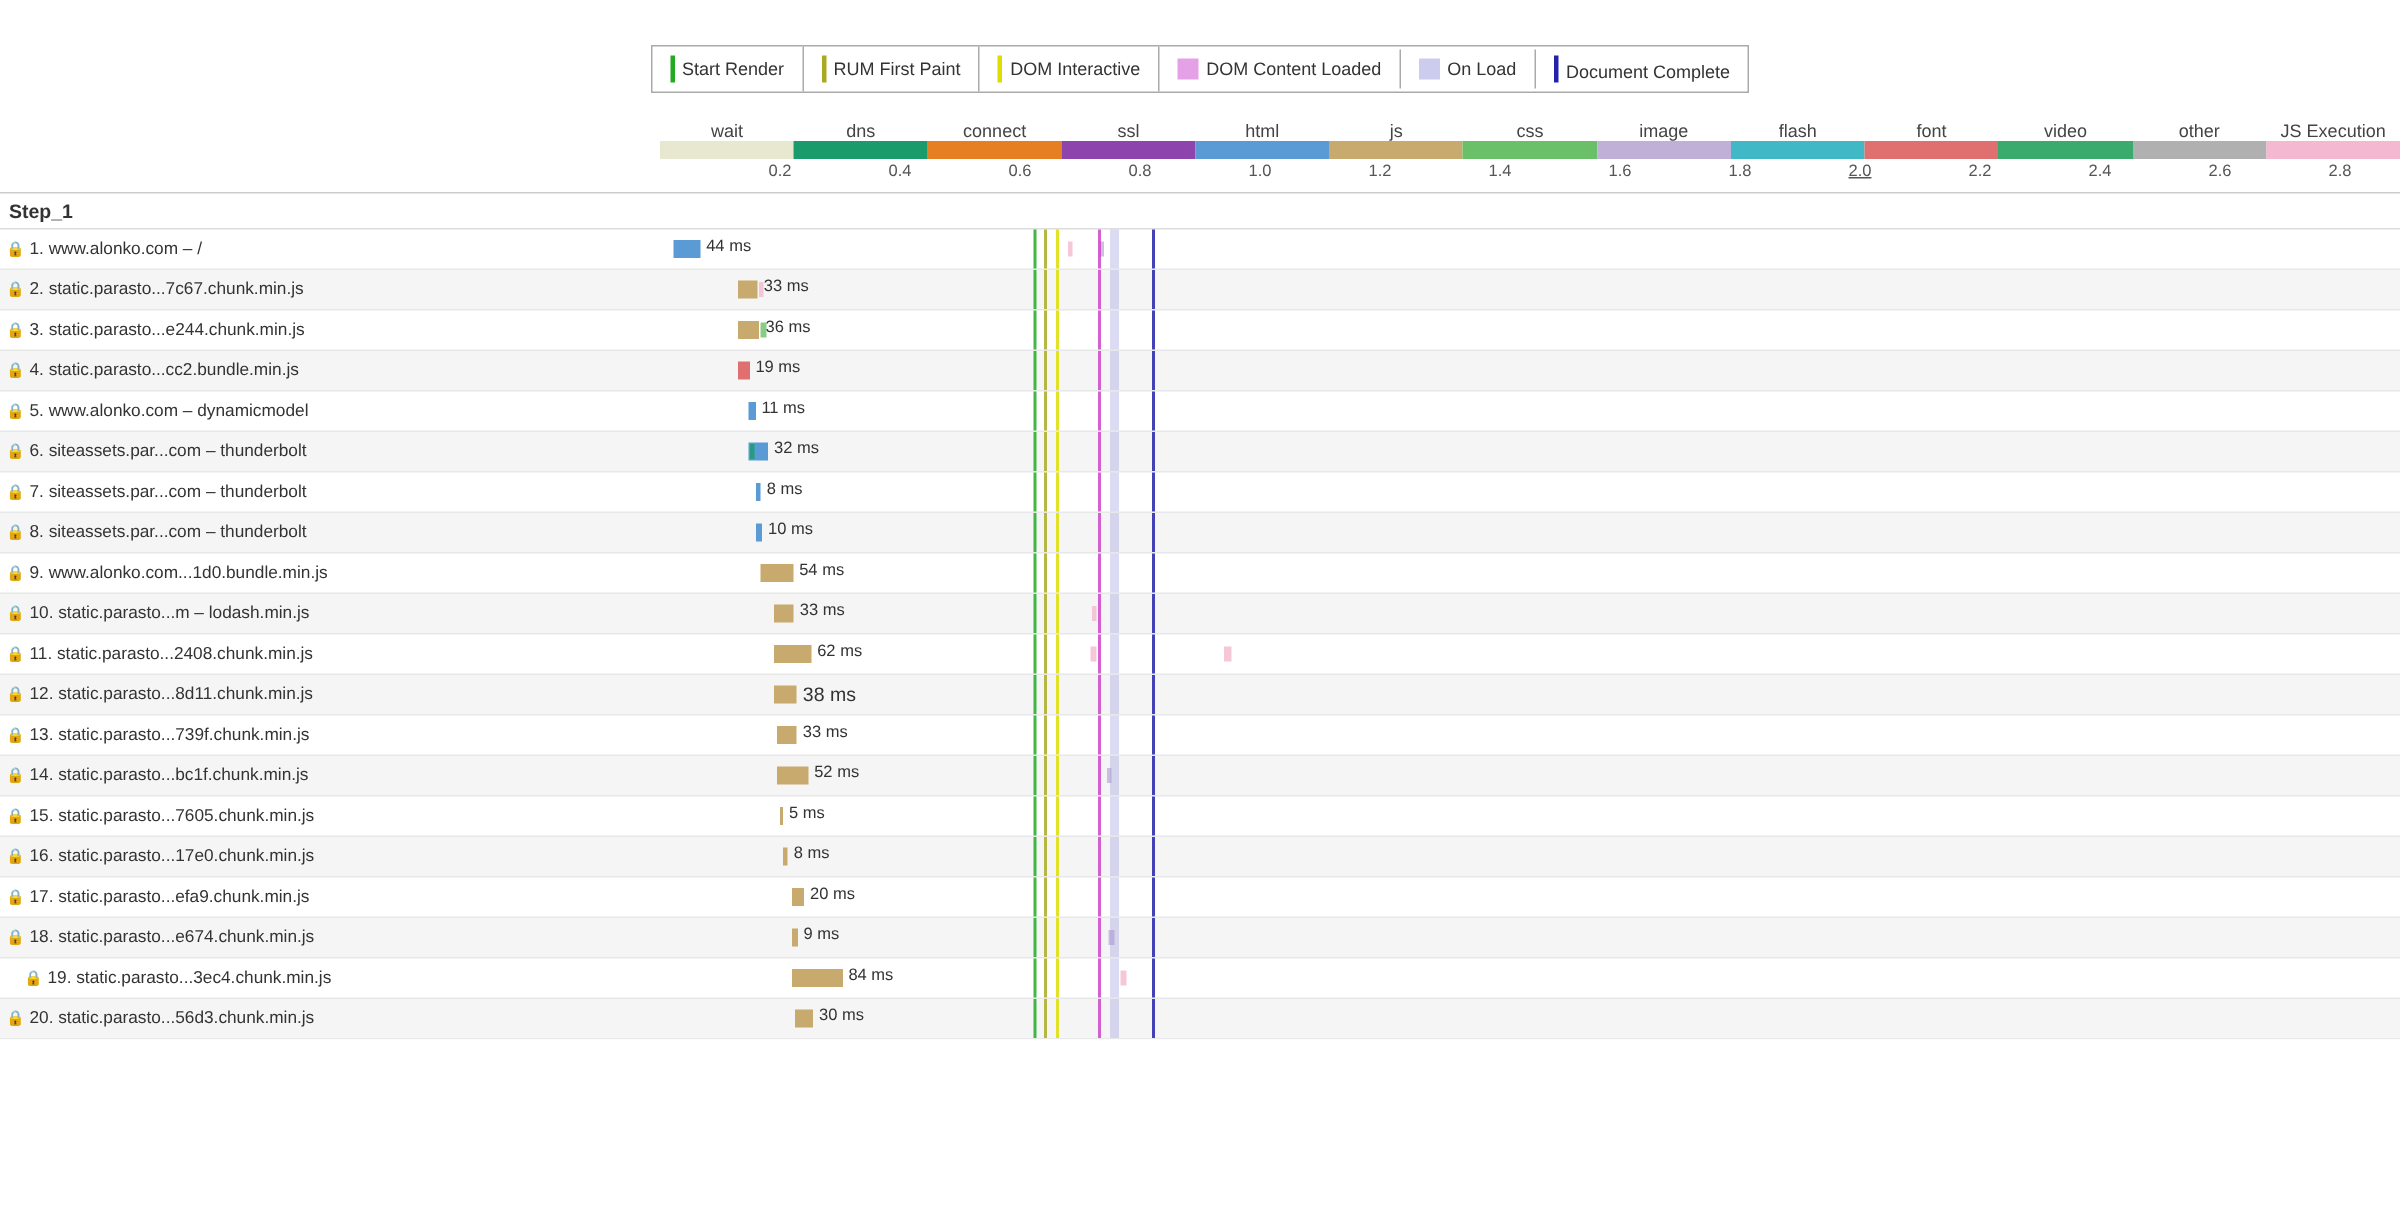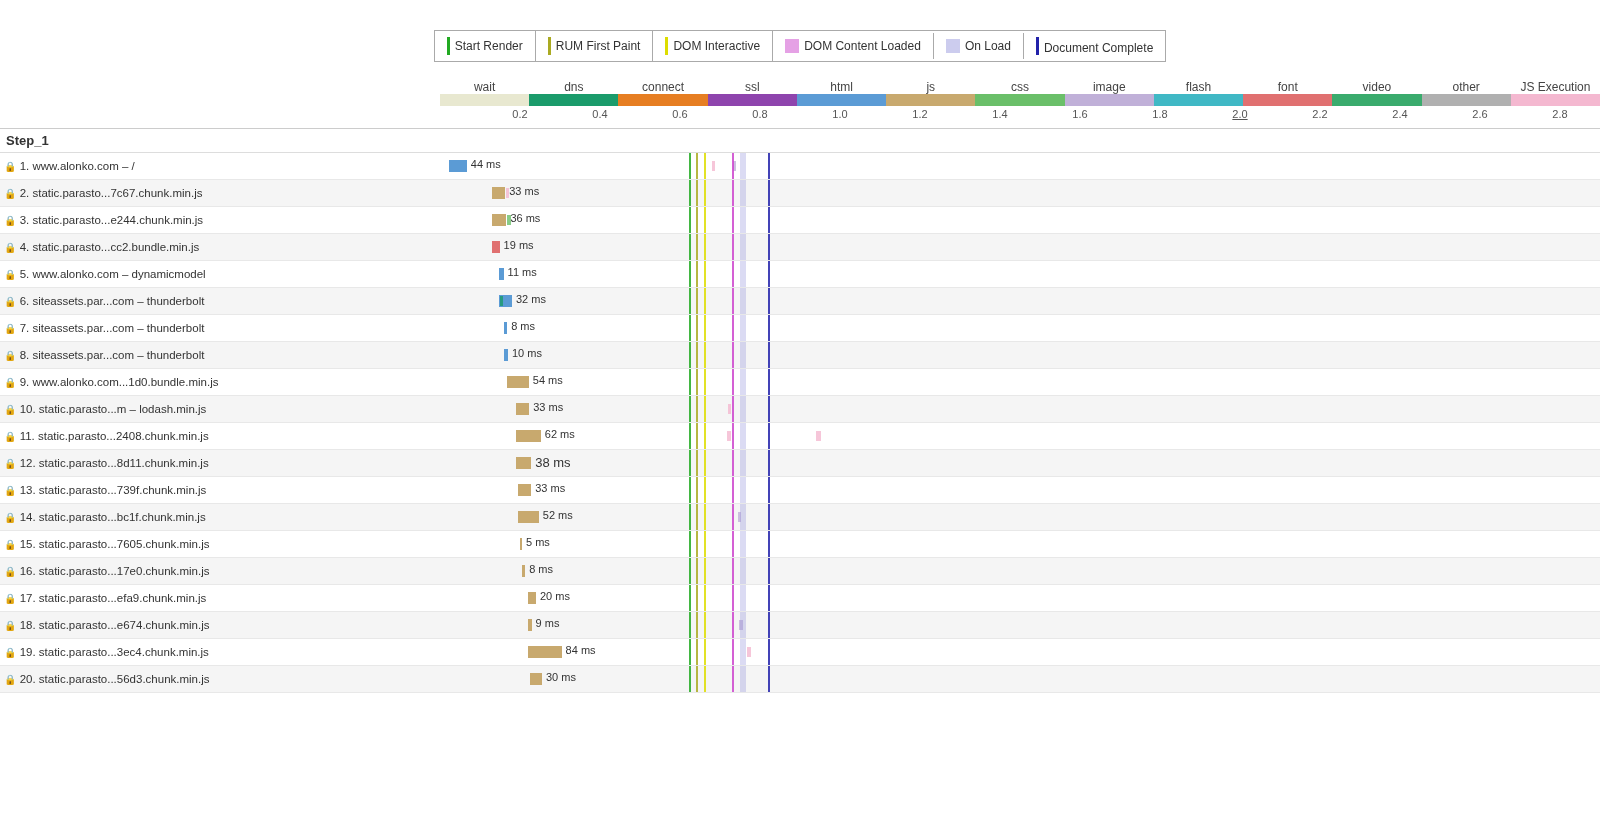--- a/index.html
+++ b/index.html
@@ -496,21 +496,21 @@
               <div style="position: absolute; left: 21.4483%; top: 0px; bottom: 0px; width: 2px; background: rgb(34, 170, 34); opacity: 0.85; z-index: 10;"></div>
               <div style="position: absolute; left: 22.1034%; top: 0px; bottom: 0px; width: 2px; background: rgb(170, 170, 34); opacity: 0.85; z-index: 10;"></div>
               <div style="position: absolute; left: 22.7931%; top: 0px; bottom: 0px; width: 2px; background: rgb(221, 221, 0); opacity: 0.85; z-index: 10;"></div>
               <div style="position: absolute; left: 25.1724%; top: 0px; bottom: 0px; width: 2px; background: rgb(204, 68, 204); opacity: 0.85; z-index: 10;"></div>
               <div style="position: absolute; left: 25.8621%; top: 0px; bottom: 0px; width: 6px; background: rgb(153, 153, 221); opacity: 0.35; z-index: 10;"></div>
               <div style="position: absolute; left: 28.2759%; top: 0px; bottom: 0px; width: 2px; background: rgb(34, 34, 170); opacity: 0.85; z-index: 10;"></div>
             </div>
           </td>
         </tr>
         <tr class="request-row" style="background: rgb(255, 255, 255);">
-          <td style="padding: 0px 4px; white-space: nowrap; overflow: hidden; text-overflow: ellipsis; max-width: 440px; font-size: 11.5px;"><span style="color:#888;font-size:10px;">🔒</span> 19. static.parasto...3ec4.chunk.min.js</td>
+          <td style="padding: 0px 16px; white-space: nowrap; overflow: hidden; text-overflow: ellipsis; max-width: 440px; font-size: 11.5px;"><span style="color:#888;font-size:10px;">🔒</span> 19. static.parasto...3ec4.chunk.min.js</td>
           <td class="chart-cell" style="padding: 0px; position: relative; height: 26px;">
             <div style="position: relative; width: 100%; height: 26px;">
               <div class="timing-bar" style="left: 7.5862%; width: 2.8966%; background: rgb(200, 169, 110); height: 12px; top: 7px; position: absolute;"></div>
               <span style="position: absolute; left: calc(10.4828% + 4px); top: 5px; font-size: 11px; color: rgb(51, 51, 51);">84 ms</span>
               <div style="position: absolute; left: 26.4828%; width: 0.3%; height: 10px; top: 8px; background: rgb(244, 184, 208); opacity: 0.8;"></div>
               <div style="position: absolute; left: 21.4483%; top: 0px; bottom: 0px; width: 2px; background: rgb(34, 170, 34); opacity: 0.85; z-index: 10;"></div>
               <div style="position: absolute; left: 22.1034%; top: 0px; bottom: 0px; width: 2px; background: rgb(170, 170, 34); opacity: 0.85; z-index: 10;"></div>
               <div style="position: absolute; left: 22.7931%; top: 0px; bottom: 0px; width: 2px; background: rgb(221, 221, 0); opacity: 0.85; z-index: 10;"></div>
               <div style="position: absolute; left: 25.1724%; top: 0px; bottom: 0px; width: 2px; background: rgb(204, 68, 204); opacity: 0.85; z-index: 10;"></div>
               <div style="position: absolute; left: 25.8621%; top: 0px; bottom: 0px; width: 6px; background: rgb(153, 153, 221); opacity: 0.35; z-index: 10;"></div>

